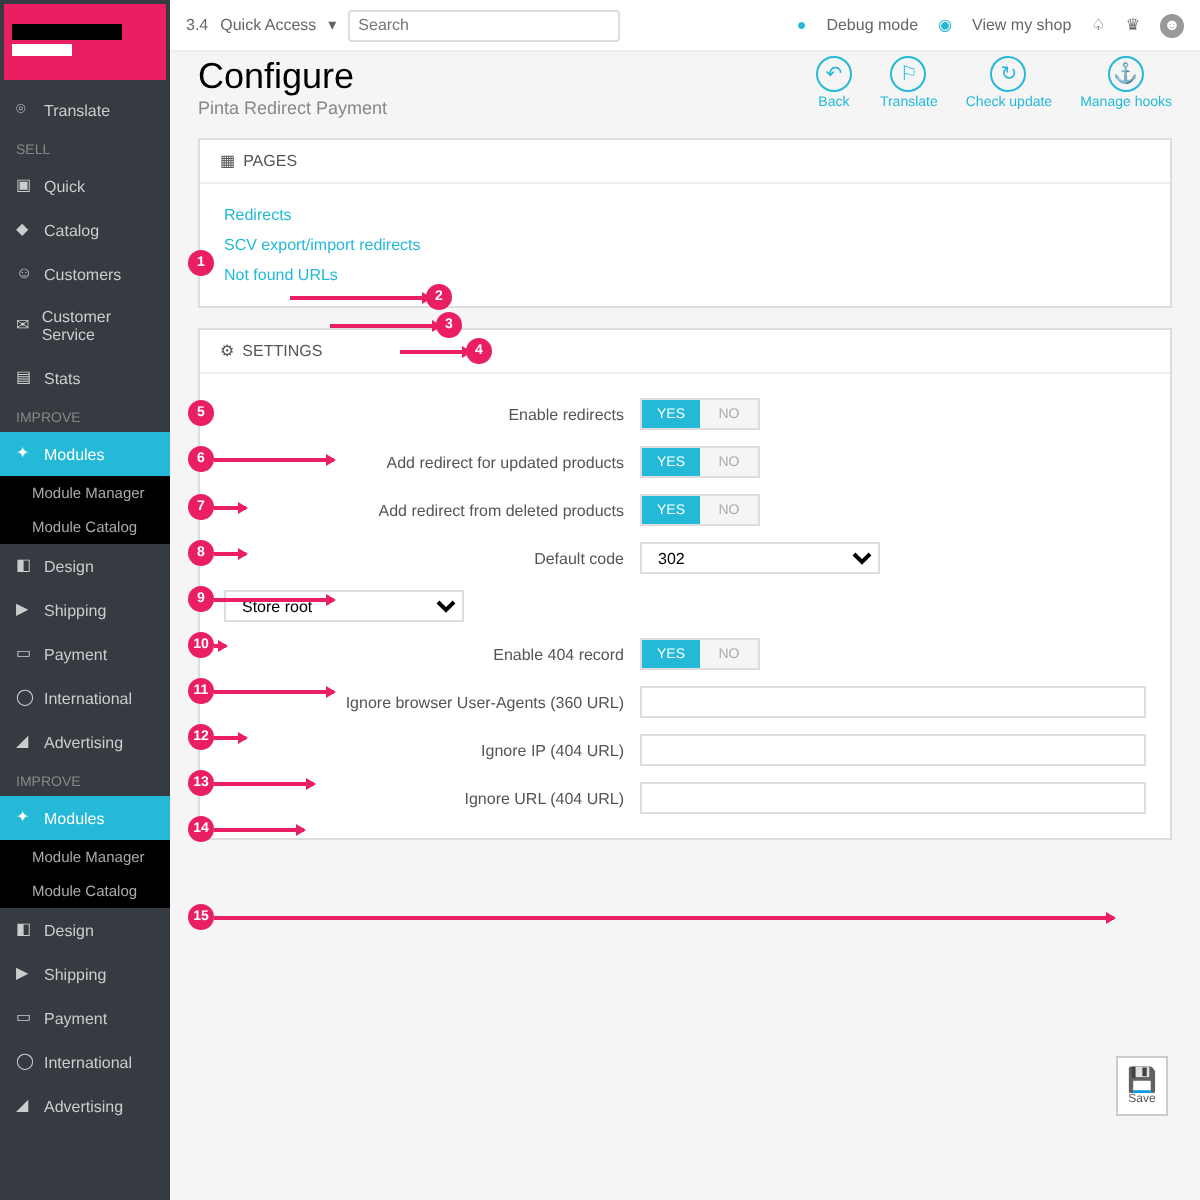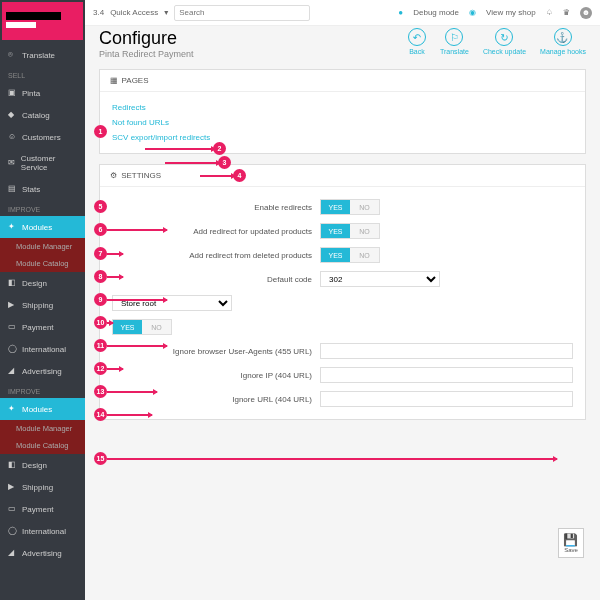--- a/index.html
+++ b/index.html
@@ -5,21 +5,21 @@
 *{box-sizing:border-box;margin:0;padding:0;font-family:Arial,sans-serif}
 body{background:#fff;font-size:9px;color:#555}
 .wrap{width:600px;height:600px;position:relative;display:flex}
 .sb{width:85px;background:#363a41;color:#fff;display:flex;flex-direction:column;overflow-y:auto}
 .logo{height:38px;background:#e91e63;position:relative;margin:2px 2px 4px}
 .logo::before{content:"";position:absolute;left:4px;top:10px;width:55px;height:8px;background:#000}
 .logo::after{content:"";position:absolute;left:4px;top:20px;width:30px;height:6px;background:#fff}
 .sb-item{padding:6px 8px;font-size:8px;color:#ccc;cursor:pointer;display:flex;align-items:center;gap:4px}
 .sb-item.active{background:#24b9d7;color:#fff}
 .sb-head{padding:6px 8px 3px;font-size:7px;color:#888;text-transform:uppercase}
-.sb-sub{padding:4px 8px 4px 16px;font-size:7.5px;color:#aaa;background:#7f1d1d}
+.sb-sub{padding:4px 8px 4px 16px;font-size:7.5px;color:#aaa;background:#000000}
 .ico{width:10px;height:10px;display:inline-block}
 .main{flex:1;display:flex;flex-direction:column;background:#f5f5f5}
 .topbar{height:26px;background:#fff;border-bottom:1px solid #eee;display:flex;align-items:center;padding:0 8px;gap:6px;font-size:8px;color:#666}
 .tb-right{margin-left:auto;display:flex;align-items:center;gap:10px}
 .tb-ico{width:12px;height:12px;border-radius:50%;background:#999;color:#fff;display:flex;align-items:center;justify-content:center;font-size:8px}
 .crumbs{padding:6px 14px 0;font-size:7.5px;color:#aaa}
 .titlebar{padding:2px 14px 10px;display:flex;align-items:flex-start}
 .titlebar h1{font-size:18px;font-weight:400;color:#000000}
 .titlebar .sub{font-size:9px;color:#888}
 .actions{margin-left:auto;display:flex;gap:14px}
@@ -51,21 +51,21 @@
 <div class="wrap">
   <div class="sb">
     <div class="logo"></div>
     <div class="sb-item">
         <span class="ico">⌾</span>
         <span>Translate</span>
       </div>
     <div class="sb-head">SELL</div>
     <div class="sb-item">
         <span class="ico">▣</span>
-        <span>Pinta</span>
+        <span>Quick</span>
       </div>
     <div class="sb-item">
         <span class="ico">◆</span>
         <span>Catalog</span>
       </div>
     <div class="sb-item">
         <span class="ico">☺</span>
         <span>Customers</span>
       </div>
     <div class="sb-item">
@@ -161,22 +161,22 @@
       </div>
     </div>
 
     <div class="panel">
       <div class="panel-h">
           <span>▦</span>
           <span>PAGES</span>
         </div>
       <div class="panel-b">
         <div class="link">Redirects</div>
+        <div class="link">SCV export/import redirects</div>
         <div class="link">Not found URLs</div>
-        <div class="link">SCV export/import redirects</div>
       </div>
     </div>
 
     <div class="panel">
       <div class="panel-h">
           <span>⚙</span>
           <span>SETTINGS</span>
         </div>
       <div class="panel-b">
         <div class="row">
@@ -201,27 +201,28 @@
             </div>
           </div>
         <div class="row">
             <div class="lbl">Default code</div>
             <select class="sel"><option>302</option></select>
           </div>
         <div class="row">
             <select class="sel"><option>Store root</option></select>
           </div>
         <div class="row">
-            <div class="toggle">
-              <span class="yes">YES</span>
-              <span class="no">NO</span>
-            </div>
-          </div>
-        <div class="row">
-            <div class="lbl link">Ignore browser User-Agents (455 URL)</div>
+            <div class="lbl">Enable 404 record</div>
+            <div class="toggle">
+              <span class="yes">YES</span>
+              <span class="no">NO</span>
+            </div>
+          </div>
+        <div class="row">
+            <div class="lbl link">Ignore browser User-Agents (360 URL)</div>
             <input class="inp" style="">
           </div>
         <div class="row">
             <div class="lbl link">Ignore IP (404 URL)</div>
             <input class="inp" style="">
           </div>
         <div class="row">
             <div class="lbl link">Ignore URL (404 URL)</div>
             <input class="inp" style="">
           </div>

